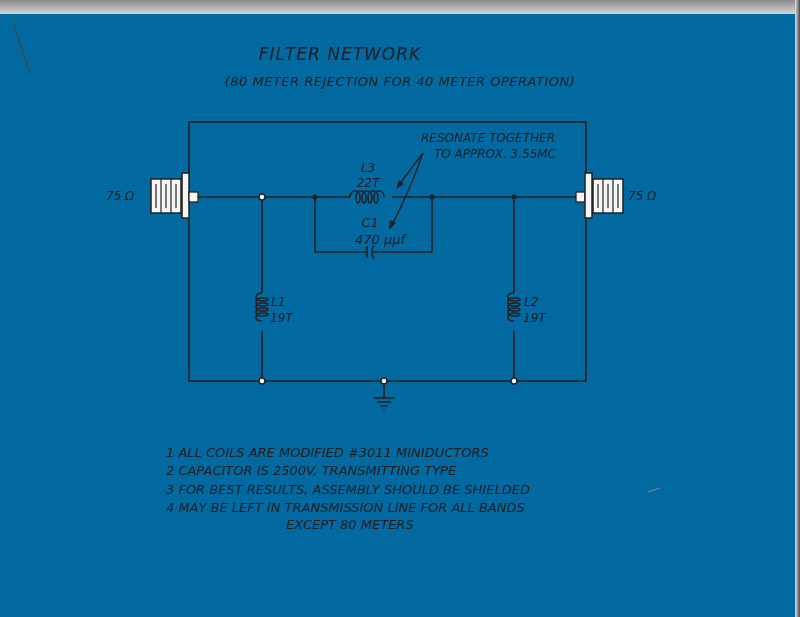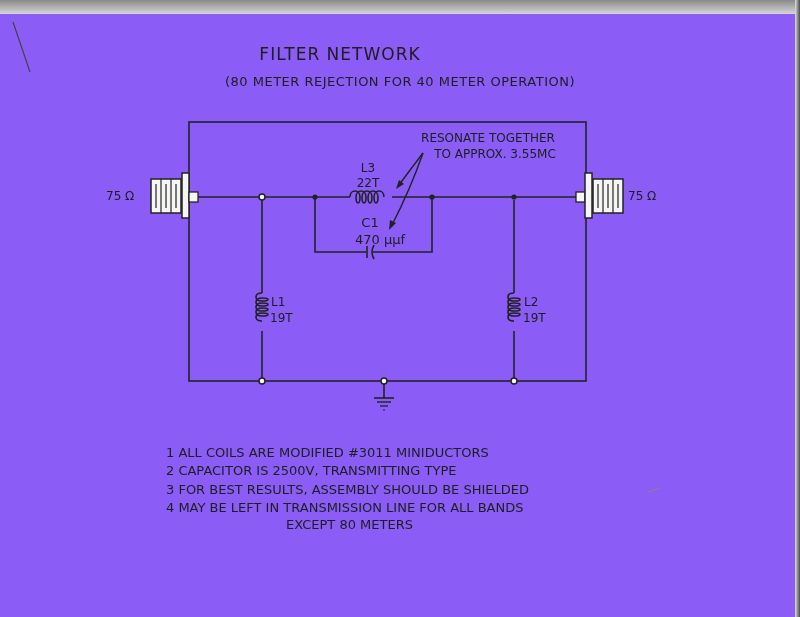--- a/index.html
+++ b/index.html
@@ -3,21 +3,22 @@
 <meta charset="utf-8">
 <style>
   html, body { margin: 0; padding: 0; }
   body {
     width: 800px; height: 617px; overflow: hidden;
     background: #eeeeee;
     font-family: "Liberation Sans", "DejaVu Sans", sans-serif;
   }
   .page {
     position: absolute; left: 0; top: 0; width: 800px; height: 617px;
-    background: #8b5cf6;
+    background: #0369a1;
+    font-style: italic;
   }
   .topbar {
     position: absolute; left: 0; top: 0; width: 800px; height: 14px;
     background: linear-gradient(#8a8a8a, #d6d6d6);
   }
   .rightshade {
     position: absolute; right: 0; top: 0; width: 5px; height: 617px;
     background: linear-gradient(to right, #e0e0e0, #4a4a4a);
   }
   svg { position: absolute; left: 0; top: 0; }

